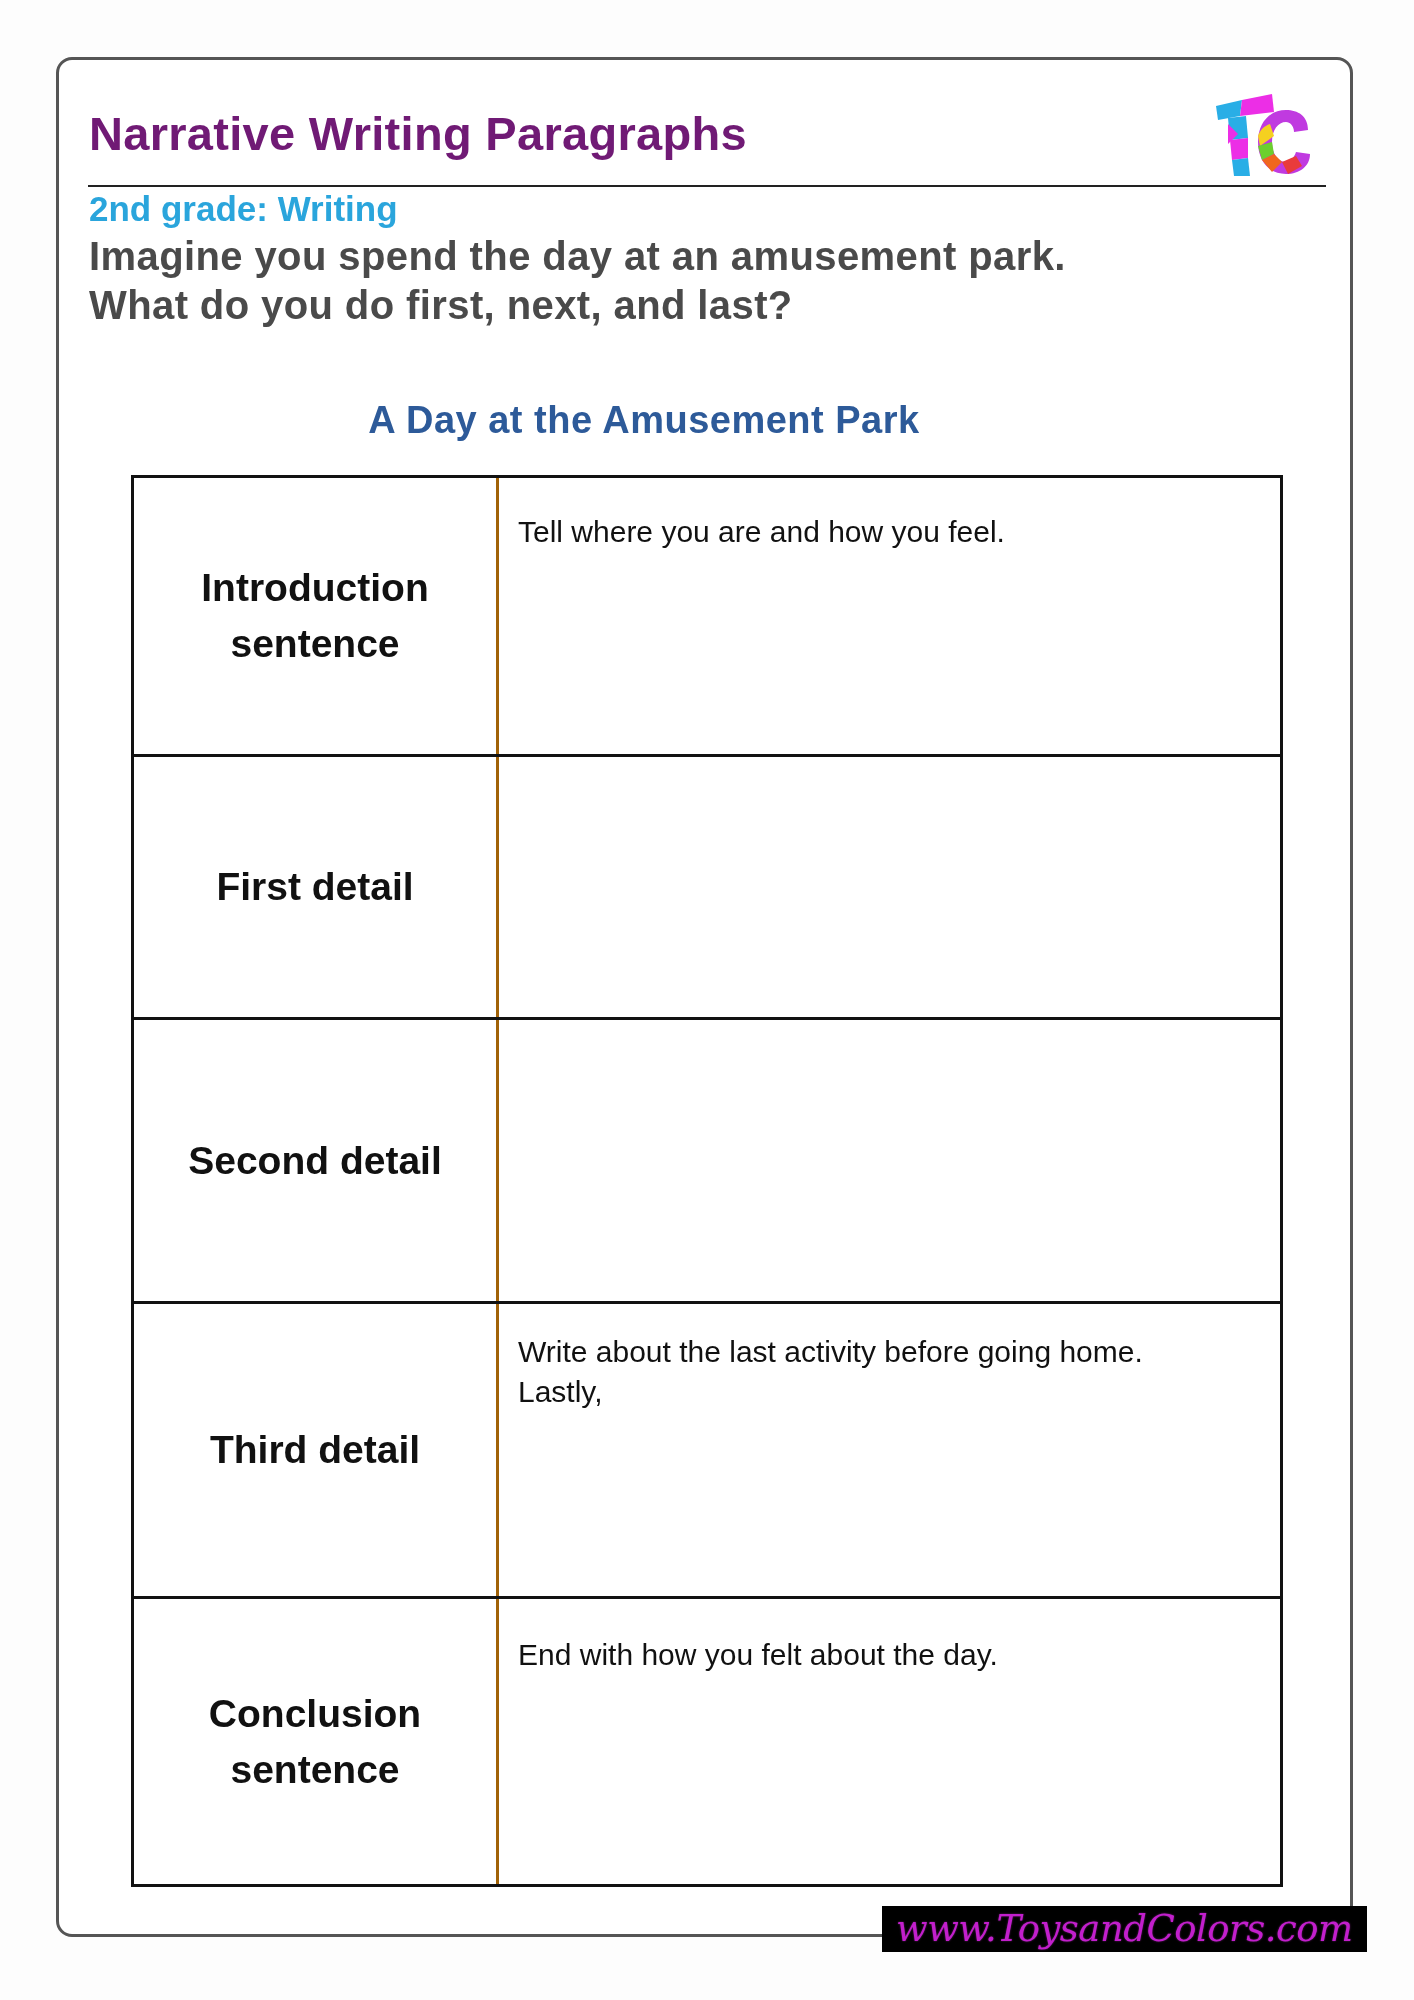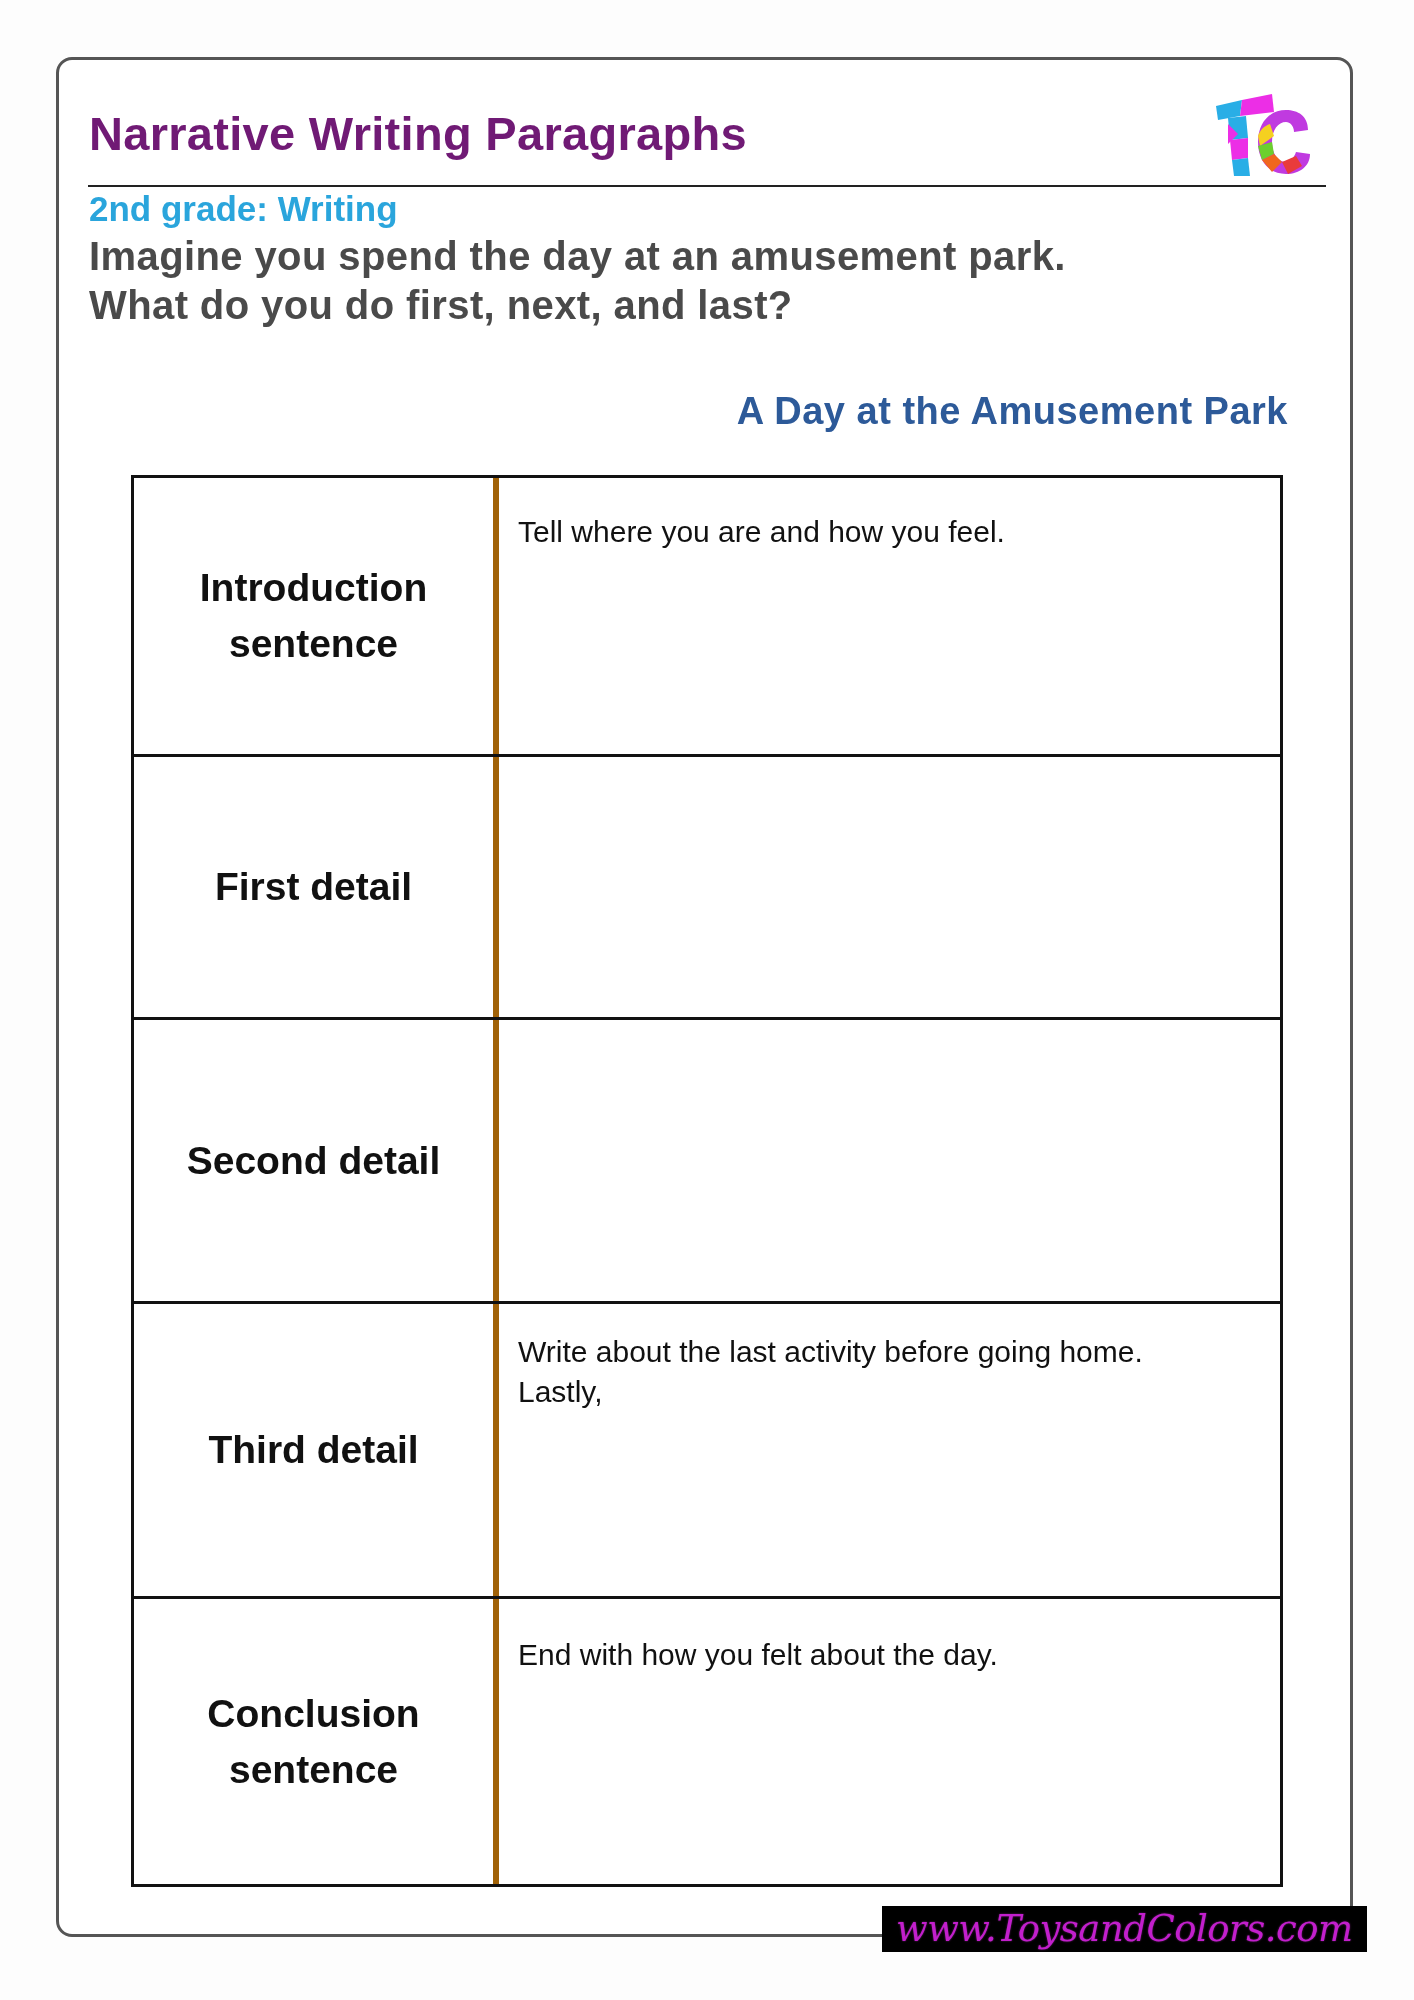--- a/index.html
+++ b/index.html
@@ -23,33 +23,33 @@
     position:absolute; left:89px; top:189px; margin:0;
     font-size:35px; font-weight:bold; color:#2aa5dc; line-height:40px; white-space:nowrap;
   }
   .prompt {
     position:absolute; left:89px; top:232px; margin:0;
     font-size:40px; font-weight:bold; color:#4a4a4a; line-height:49px; white-space:nowrap;
     letter-spacing:0.4px;
   }
   .prompt span { display:block; }
   .heading {
-    position:absolute; left:0; width:1288px; top:388px; margin:0; text-align:right;
+    position:absolute; left:0; width:1288px; top:397px; margin:0; text-align:center;
     font-size:38px; font-weight:bold; color:#2d5a99; line-height:46px;
     padding-left:0px; letter-spacing:0.5px;
   }
   .heading-inner { display:inline-block; transform:translateX(0px); }
   .table {
     position:absolute; left:131px; top:475px; width:1152px; height:1412px;
     border:3px solid #111; box-sizing:border-box; display:flex; flex-direction:column;
   }
   .row { display:flex; box-sizing:border-box; border-bottom:3px solid #111; }
   .row:last-child { border-bottom:none; }
   .label-cell {
-    width:365px; border-right:6px solid #a16207; box-sizing:border-box;
+    width:365px; border-right:3px solid #a16207; box-sizing:border-box;
     display:flex; align-items:center; justify-content:center; text-align:center;
     font-size:39px; font-weight:bold; color:#111; line-height:56px; padding:0 10px;
   }
   .label-cell span { display:block; }
   .content-cell {
     flex:1; box-sizing:border-box; padding-left:19px; color:#111;
     font-size:30px; line-height:42px;
   }
   .content-cell span { display:block; }
   .content-cell.small { font-size:30px; line-height:40px; }

